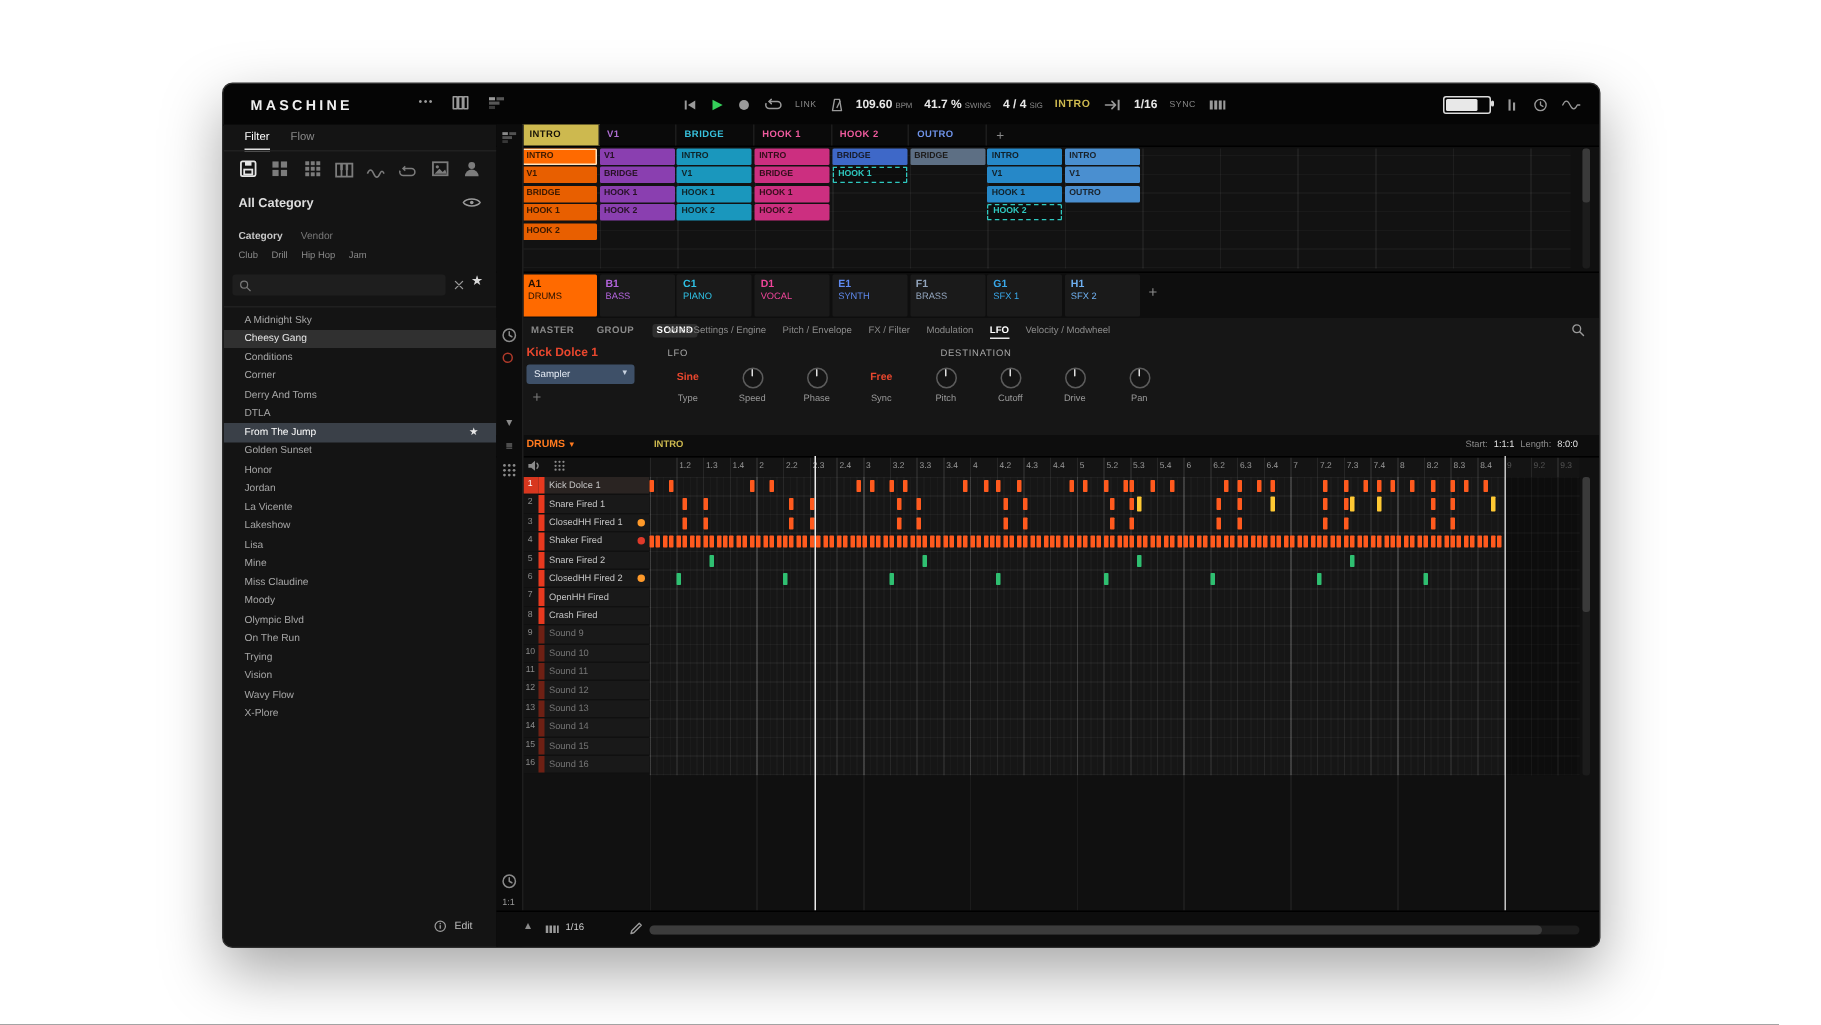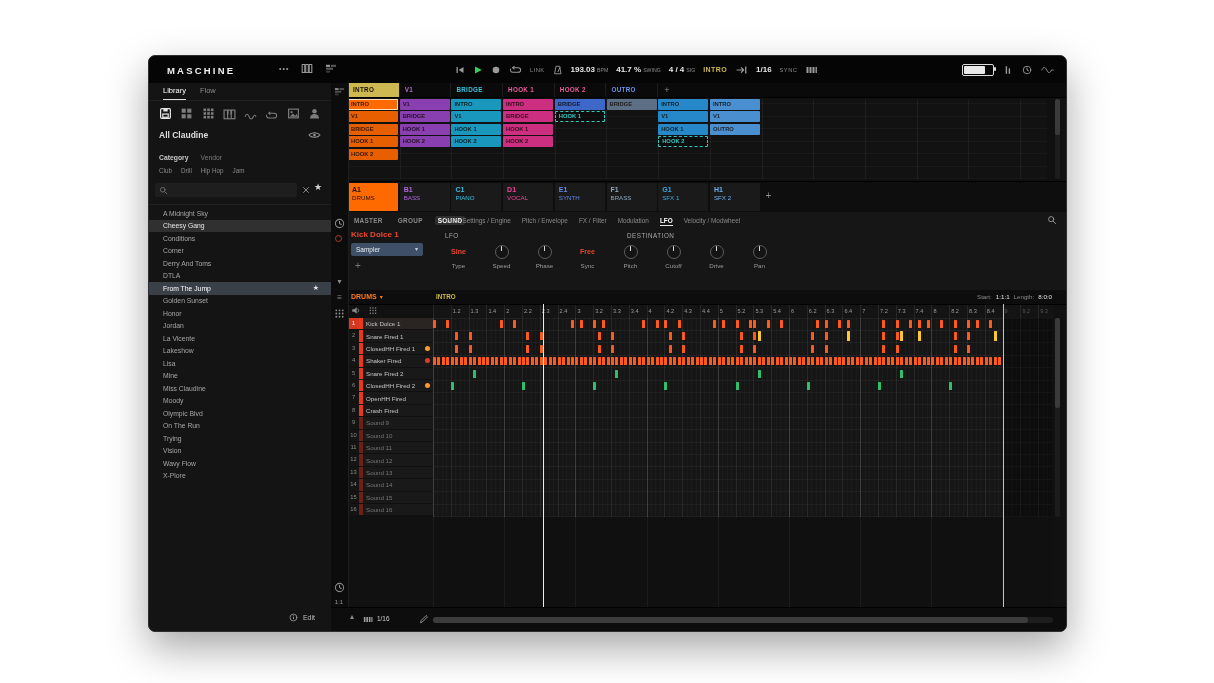--- a/index.html
+++ b/index.html
@@ -216,21 +216,21 @@
             </svg>
           </span>
         <span class="tlabel">LINK</span>
         <span class="ic t-ic">
             <svg viewBox="0 0 10 12">
               <path d="M3 1.5 h4 l1.6 9 h-7.2 Z" stroke="currentColor" fill="none" stroke-width="1.1"></path>
               <path d="M5 8 L7.4 3" stroke="currentColor" fill="none" stroke-width="1.1"></path>
             </svg>
           </span>
         <span class="vgroup">
-          <b>193.03</b>
+          <b>109.60</b>
           <i>BPM</i>
         </span>
         <span class="vgroup">
           <b>41.7 %</b>
           <i>SWING</i>
         </span>
         <span class="vgroup">
           <b>4 / 4</b>
           <i>SIG</i>
         </span>
@@ -278,21 +278,21 @@
         <span class="ic t-ic wide">
             <svg viewBox="0 0 16 10">
               <path d="M1 5 C3 .8 5 .8 7 5 C9 9.2 11 9.2 13 5 L15 5" stroke="currentColor" fill="none" stroke-width="1.1"></path>
             </svg>
           </span>
       </div>
     </div>
 
     <div class="browser">
       <div class="btabs">
-        <div class="btab on">Library</div>
+        <div class="btab on">Filter</div>
         <div class="btab">Flow</div>
       </div>
       <div class="btabline"></div>
       <div class="bicons" id="browser-icons">
           <div class="bic on"><svg viewBox="0 0 12 12">
               <rect x="1.5" y="1.5" width="9" height="9" rx="1" stroke="currentColor" fill="none" stroke-width="1.1"></rect>
               <rect x="4" y="1.5" width="4" height="2.6" fill="currentColor"></rect>
               <rect x="3.5" y="6.5" width="5" height="3" stroke="currentColor" fill="none" stroke-width="1.1"></rect>
             </svg></div>
           <div class="bic"><svg viewBox="0 0 12 12">
@@ -333,21 +333,21 @@
               <rect x="1.5" y="2" width="9" height="8" stroke="currentColor" fill="none" stroke-width="1.1"></rect>
               <circle cx="4.2" cy="4.8" r="1" fill="currentColor"></circle>
               <path d="M2.5 9 L5.5 6 L7.5 8 L9 6.5 L10 9 Z" fill="currentColor"></path>
             </svg></div>
           <div class="bic"><svg viewBox="0 0 12 12">
               <circle cx="6" cy="4" r="2.1" fill="currentColor"></circle>
               <path d="M1.8 10.6 a4.2 4.2 0 0 1 8.4 0 Z" fill="currentColor"></path>
             </svg></div>
         </div>
       <div class="btitle-row">
-        <div class="btitle">All Claudine</div>
+        <div class="btitle">All Category</div>
         <span class="ic eye">
             <svg viewBox="0 0 14 8">
               <path d="M1 4 C3.5 .7 10.5 .7 13 4 C10.5 7.3 3.5 7.3 1 4 Z" stroke="currentColor" fill="none" stroke-width="1.1"></path>
               <circle cx="7" cy="4" r="1.3" fill="currentColor"></circle>
             </svg>
           </span>
       </div>
       <div class="bfilters" id="filter-row">
           <div class="flt">Category</div>
           <div class="flt off">Vendor</div>

